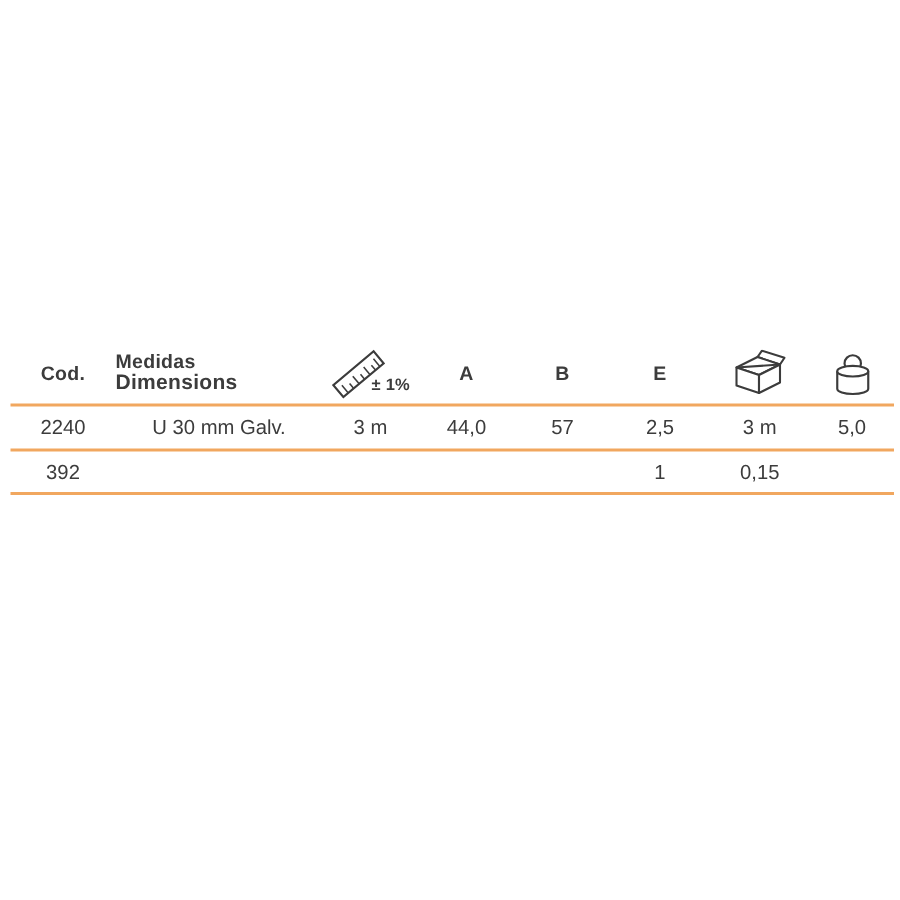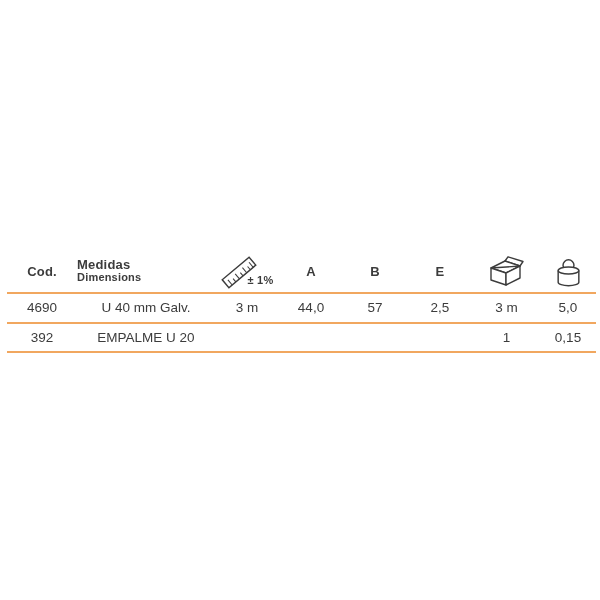--- a/index.html
+++ b/index.html
@@ -19,37 +19,37 @@
     position: absolute;
     left: 7px;
     top: 227px;
     width: 589px;
   }
   .grid-row {
     display: grid;
     grid-template-columns: 70px 138px 64px 64px 64px 66px 67px 56px;
     align-items: center;
   }
-  .thead { height: 42px; margin-top: 23px; }
+  .thead { height: 42px; }
   .trow  { height: 27.5px; }
   .cell {
     text-align: center;
     white-space: nowrap;
     overflow: visible;
   }
   .head { font-weight: bold; font-size: 13px; letter-spacing: 0.2px; }
   .body-cell { font-size: 13.5px; }
   .medidas-head {
     display: flex;
     flex-direction: column;
     align-items: flex-start;
     justify-content: center;
     line-height: 1.05;
   }
-  .medidas-sub { font-size: 11px; font-weight: bold; }
+  .medidas-sub { font-size: 14px; font-weight: bold; }
   .tol-cell {
     display: flex;
     align-items: flex-end;
     justify-content: center;
   }
   .tol-label {
     font-size: 11px;
     font-weight: bold;
     margin-left: -9px;
     margin-bottom: 4px;
@@ -119,35 +119,34 @@
           <path d="M3,14 L3,25.3 A10,3.4 0 0 0 23,25.3 L23,14"></path>
           <ellipse cx="13" cy="14" rx="10" ry="3.4"></ellipse>
         </g>
       </svg>
     </div>
   </div>
 
   <div class="divider"></div>
 
   <div class="grid-row trow">
-    <div class="cell body-cell">4690</div>
-    <div class="cell body-cell">U 40 mm Galv.</div>
+    <div class="cell body-cell">2240</div>
+    <div class="cell body-cell">U 30 mm Galv.</div>
     <div class="cell body-cell">3 m</div>
     <div class="cell body-cell">44,0</div>
     <div class="cell body-cell">57</div>
     <div class="cell body-cell">2,5</div>
     <div class="cell body-cell">3 m</div>
     <div class="cell body-cell">5,0</div>
   </div>
 
   <div class="divider"></div>
 
   <div class="grid-row trow">
     <div class="cell body-cell">392</div>
-    <div class="cell body-cell">EMPALME U 20</div>
     <div class="cell body-cell"></div>
     <div class="cell body-cell"></div>
     <div class="cell body-cell"></div>
     <div class="cell body-cell"></div>
     <div class="cell body-cell">1</div>
     <div class="cell body-cell">0,15</div>
   </div>
 
   <div class="divider"></div>
 

